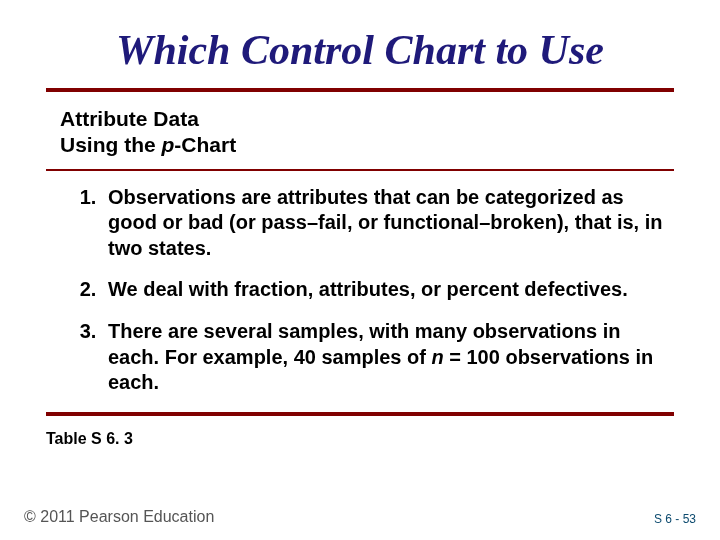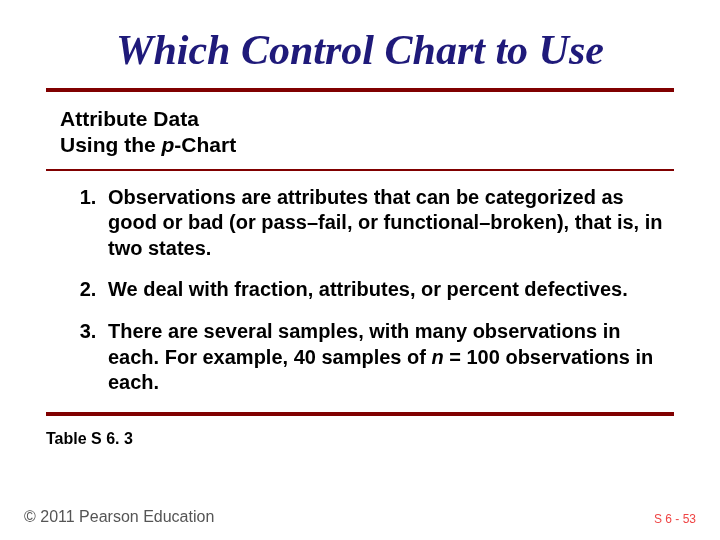--- a/index.html
+++ b/index.html
@@ -76,21 +76,21 @@
     left: 24px;
     bottom: 14px;
     font-size: 16px;
     color: #555;
   }
   .footer-right {
     position: absolute;
     right: 24px;
     bottom: 14px;
     font-size: 12px;
-    color: #ef4444;
+    color: #0c4a6e;
   }
 </style>
 </head>
 <body>
 
 <div class="slide">
 
   <h1 class="title">Which Control Chart to Use</h1>
 
   <hr class="rule-dark">

